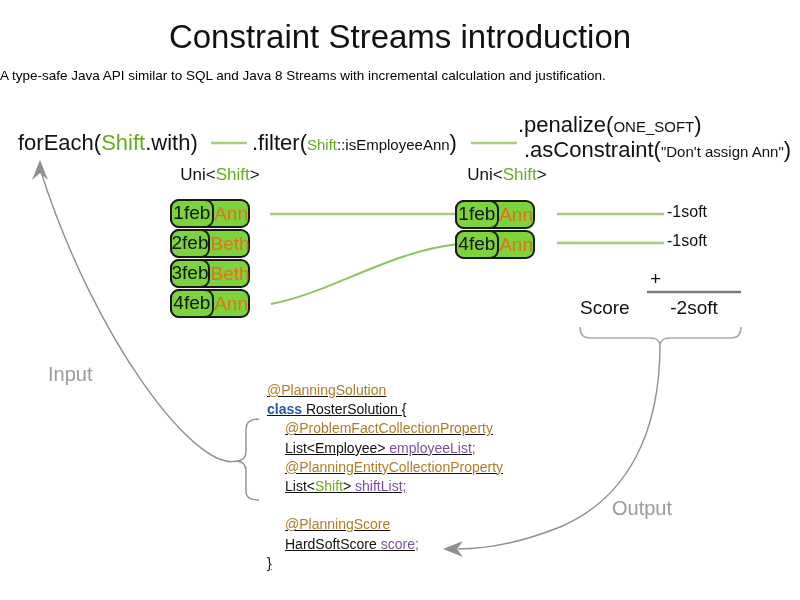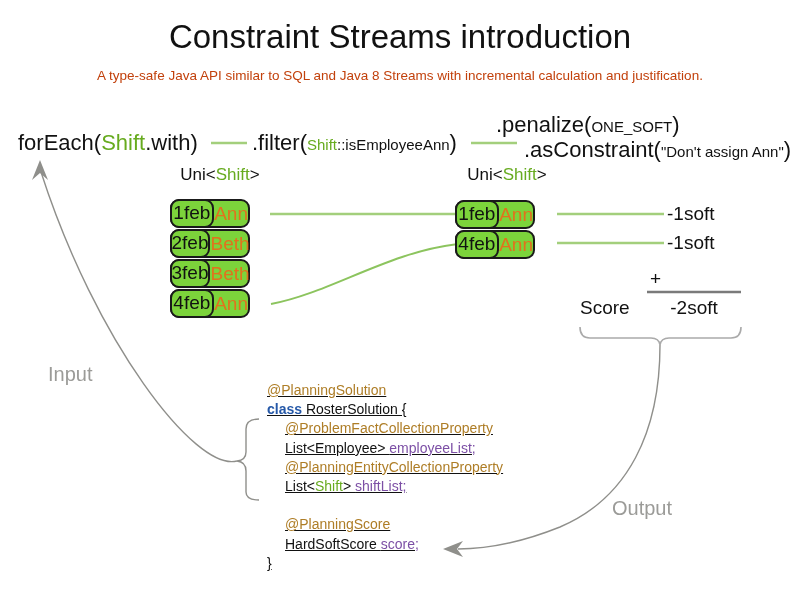--- a/index.html
+++ b/index.html
@@ -6,33 +6,33 @@
     --green_box:#7cd33b; --green_text:#67ab1f; --line_green:#a3cf7c; --curve_green:#8cc45e;
     --orange:#e2711d; --annotation:#ae7d26; --keyword:#2558a8; --field:#7c4fa5;
     --arrow_gray:#8f8f8b; --label_gray:#9b9b98; --sum_line:#7a7a7a; --bracket_gray:#aaaaaa;
     --ink:#1a1a1a;
   }
   html,body{margin:0;padding:0;}
   body{font-family:"Liberation Sans","DejaVu Sans",sans-serif;background:#ffffff;}
   #stage{position:relative;width:800px;height:600px;background:#fff;overflow:hidden;}
   .abs{position:absolute;}
   .title{width:800px;top:18px;left:0;text-align:center;font-size:33px;color:#111;letter-spacing:0px;}
-  .subtitle{width:800px;top:68px;left:0;text-align:center;font-size:13.5px;color:#c2410c;}
+  .subtitle{width:800px;top:68px;left:0;text-align:left;font-size:13.5px;color:#000000;}
   .big{font-size:22px;color:#111;white-space:nowrap;}
   .small{font-size:15px;}
   .green{color:var(--green_text);}
   svg.layer{position:absolute;left:0;top:0;width:800px;height:600px;}
   .unilabel{width:100px;text-align:center;font-size:17px;color:#111;white-space:nowrap;}
   .srow{position:absolute;width:80px;height:29px;box-sizing:border-box;background:var(--green_box);
         border:2.5px solid var(--ink);border-radius:9px;display:flex;}
   .srow .date{width:51px;box-sizing:border-box;height:29px;margin:-2.5px 0 0 -2.5px;
         border:2.5px solid var(--ink);border-radius:9px;background:var(--green_box);
         display:flex;align-items:center;justify-content:center;font-size:19px;color:#111;}
   .srow .name{flex:1;display:flex;align-items:center;justify-content:center;font-size:19px;color:var(--orange);}
-  .penalty{font-size:19px;color:#111;white-space:nowrap;}
+  .penalty{font-size:16px;color:#111;white-space:nowrap;}
   .scoretxt{font-size:19px;color:#111;white-space:nowrap;}
   .total{width:94px;text-align:center;}
   .flowlabel{font-size:20px;color:var(--label_gray);}
   .code{font-size:14px;line-height:19.2px;color:#111;white-space:nowrap;text-decoration:underline;}
   .code .ind{padding-left:18px;}
   .code .ann{color:var(--annotation);}
   .code .kw{color:var(--keyword);font-weight:bold;}
   .code .fld{color:var(--field);text-align:right;}
   .code .typ{color:var(--green_text);}
   .blankline{height:19.2px;}
@@ -65,21 +65,21 @@
     <polygon points="40,160 32,180 40,173 48,180" style="fill:var(--arrow_gray)"></polygon>
   </svg>
 
   <div class="abs title">Constraint Streams introduction</div>
   <div class="abs subtitle">A type-safe Java API similar to SQL and Java 8 Streams with incremental calculation and justification.</div>
 
   <div class="abs big" style="left:18px;top:130px;"><span>forEach(</span><span class="green">Shift</span><span>.with)</span></div>
 
   <div class="abs big" style="left:252px;top:130px;"><span>.filter(</span><span class="small green">Shift</span><span class="small">::isEmployeeAnn</span><span>)</span></div>
 
-  <div class="abs big" style="left:496px;top:112px;"><span>.penalize(</span><span class="small">ONE_SOFT</span><span>)</span></div>
+  <div class="abs big" style="left:518px;top:112px;"><span>.penalize(</span><span class="small">ONE_SOFT</span><span>)</span></div>
 
   <div class="abs big" style="left:524px;top:137px;"><span>.asConstraint(</span><span class="small">"Don't assign Ann"</span><span>)</span></div>
 
   <div class="abs unilabel" style="left:170px;top:165px;"><span>Uni&lt;</span><span class="green">Shift</span><span>&gt;</span></div>
 
   <div class="srow" style="left:170px;top:199px;">
     <span class="date">1feb</span>
     <span class="name">Ann</span>
   </div>
   <div class="srow" style="left:170px;top:229px;">

